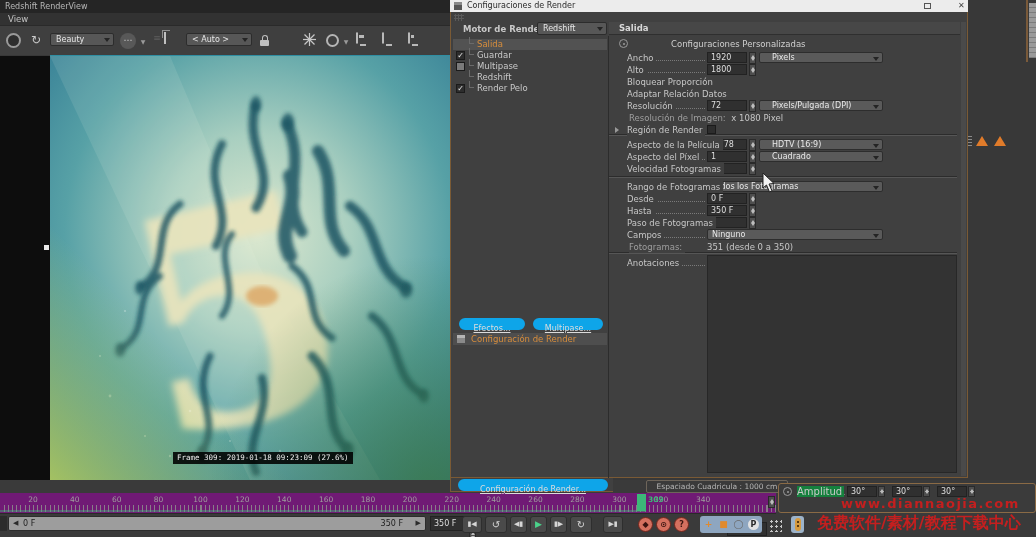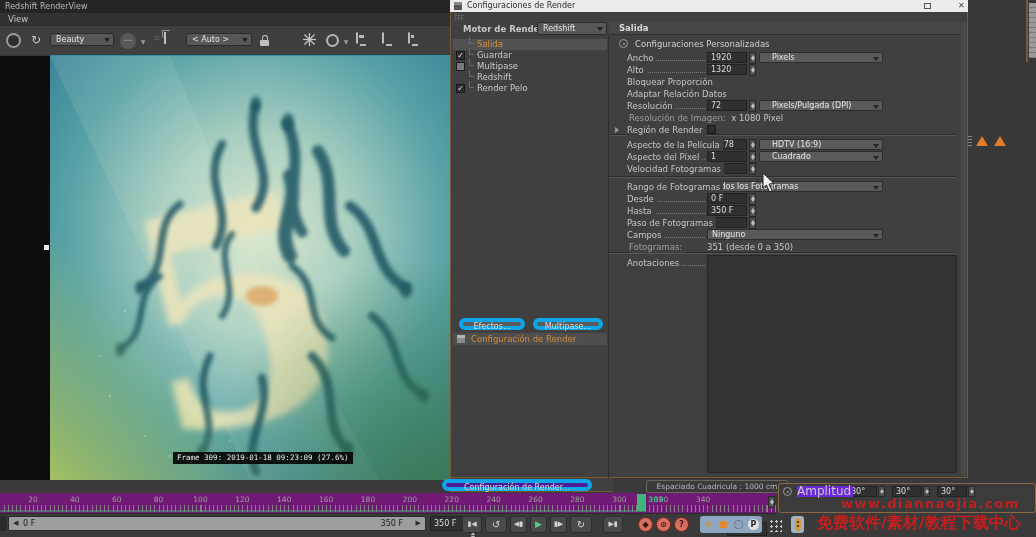--- a/index.html
+++ b/index.html
@@ -81,22 +81,22 @@
     background:#5a3a10; box-shadow:0 4px 0 #5a3a10; }
 
   .espaciado { left:646px; top:480px; width:142px; height:13px; border:1px solid #6e655a; border-radius:2px;
     color:#b5b5b5; font-size:7.5px; line-height:11px; text-align:center; }
   .attrbox { left:778px; top:483px; width:258px; height:30px; border:1px solid #8a6a45; border-radius:3px;
     background:#3b3b3b; }
   .attr-row { position:absolute; left:4px; width:250px; height:12px; }
   .circ-icon { position:absolute; width:9px; height:9px; border:1px solid #9a9a9a; border-radius:50%; }
   .circ-icon::after { content:""; position:absolute; left:2.5px; top:2.5px; width:2px; height:2px;
     border-radius:50%; background:#9a9a9a; }
-  .attr-lbl { position:absolute; left:14px; color:#c9c9c9; font-size:12px; line-height:11px;
-    background:#6d28d9; z-index:1; padding-right:2px; }
+  .attr-lbl { position:absolute; left:14px; color:#c9c9c9; font-size:10px; line-height:11px;
+    background:#15803d; z-index:1; padding-right:2px; }
   .attr-lead { position:absolute; left:14px; top:8px; width:48px; border-top:1px dotted #787878; }
 
   .watermark1 { left:841px; top:496px; width:200px; color:#c41f1f; font-size:13px; font-weight:bold;
     letter-spacing:1.5px; z-index:60; }
   .watermark2 { left:817px; top:513px; width:222px; color:#c41f1f; font-size:16px; font-weight:bold;
     z-index:60; }
 
   
   .rstrip-line { left:1026px; top:0; width:2px; height:62px; background:#7a5a3a; }
   .rscroll { left:1029px; top:3px; width:7px; height:55px; background:#9a9a9a;
@@ -129,22 +129,22 @@
   .trow { position:absolute; left:2px; width:154px; height:11px; font-size:8.5px; line-height:11px; }
   .trow.sel { background:#525252; }
   .tcb { position:absolute; left:3px; top:1px; width:9px; height:9px; background:#2d2d2d;
     border:1px solid #1b1b1b; color:#ececec; font-size:8px; line-height:8px; text-align:center; }
   .tcb.partial { background:#7a7a7a; }
   .twig { position:absolute; left:16px; top:-2px; width:5px; height:7px;
     border-left:1px solid #6a6a6a; border-bottom:1px solid #6a6a6a; }
   .tlbl { position:absolute; left:24px; color:#c9c9c9; }
   .tlbl.orange { color:#d78d3c; }
 
-  .pillbtn { position:absolute; height:12px; background:#5a5a5a; border:4px solid #0ea5e9; border-radius:6px;
-    color:#dcdcdc; font-size:8px; line-height:10px; text-align:center; }
+  .pillbtn { position:absolute; height:12px; background:#5a5a5a; border:6px solid #0ea5e9; border-radius:6px;
+    color:#dcdcdc; font-size:8px; line-height:10px; text-align:center;text-decoration:underline; }
   .settings-row { position:absolute; left:2px; top:333px; width:154px; height:12px; background:#4e4e4e;
     font-size:8.5px; line-height:12px;text-align:center; }
   .settings-icon { position:absolute; left:4px; top:2px; width:8px; height:8px; background:#8a8a8a;
     border-top:3px solid #b5b5b5; }
   .dlg-foot { left:450px; top:478px; width:163px; height:14px; background:#404040;
     border-left:1px solid #7a5a35; border-bottom:1px solid #7a5a35; z-index:31; }
 
   .frow { position:absolute; left:158px; width:350px; height:12px; font-size:8.5px; line-height:12px; }
   .flbl { position:relative; margin-left:18px; display:inline-block; background:#404040; color:#c6c6c6;
     padding-right:3px; z-index:1; }
@@ -156,21 +156,21 @@
     border:1px solid #2d2d2d; border-radius:2px; color:#e8e8e8; font-size:8px; line-height:9px; padding-left:12px; }
   .fwide { position:absolute; left:98px; top:0; width:176px; height:11px; background:#5a5a5a;
     border:1px solid #2d2d2d; border-radius:2px; color:#e8e8e8; font-size:8px; line-height:9px; padding-left:4px; }
   .fstatic { position:absolute; left:98px; top:0; color:#c6c6c6; font-size:8.5px; }
   .fcb { position:absolute; left:98px; top:1px; width:9px; height:9px; background:#2d2d2d;
     border:1px solid #1b1b1b; color:#ececec; font-size:8px; line-height:8px; text-align:center; }
   .exp { position:absolute; left:6px; top:3px; width:0; height:0; border-top:3px solid transparent;
     border-bottom:3px solid transparent; border-left:4px solid #999; }
   .fdiv { position:absolute; left:158px; width:348px; height:2px; border-top:1px solid #2c2c2c;
     border-bottom:1px solid #565656; }
-  .cs-row { position:absolute; left:168px; top:38px; height:12px; font-size:8.5px; line-height:12px; color:#cfcfcf; }
+  .cs-row { position:absolute; left:168px; top:38px; height:12px; font-size:8.5px; line-height:12px; color:#cfcfcf;padding-left:36px; }
   .anot-area { position:absolute; left:256px; top:255px; width:250px; height:218px; background:#333;
     border:1px solid #272727; }
 
   .cursor { z-index:70; }
 </style>
 </head>
 <body>
 
 <div class="stage">
 
@@ -414,21 +414,21 @@
     </div>
 
     <div class="frow" style="top:52px">
       <span class="lead"></span><span class="flbl">Ancho</span>
       <span class="fval nfield">1920</span>
       <span class="fspin spin"></span>
       <span class="funit"><i style="font-style:normal">Pixels</i><i class="dda"></i></span>
     </div>
     <div class="frow" style="top:64px">
       <span class="lead"></span><span class="flbl">Alto</span>
-      <span class="fval nfield">1320</span>
+      <span class="fval nfield">1800</span>
       <span class="fspin spin"></span>
     </div>
     <div class="frow" style="top:76px">
       <span class="lead"></span><span class="flbl">Bloquear Proporción</span>
       <span class="fcb">✓</span>
     </div>
     <div class="frow" style="top:88px">
       <span class="lead"></span><span class="flbl">Adaptar Relación Datos</span>
       <span class="fcb">✓</span>
     </div>
@@ -497,18 +497,18 @@
     </div>
     <div class="fdiv" style="top:252px"></div>
 
     <div class="frow" style="top:257px">
       <span class="lead"></span><span class="flbl">Anotaciones</span>
     </div>
     <div class="anot-area"></div>
   </div>
 
   <div class="abs dlg-foot"></div>
-  <span class="abs pillbtn" style="left:442px;top:479px;width:150px;z-index:32;background:#4c1d95">Configuración de Render...</span>
+  <span class="abs pillbtn" style="left:458px;top:479px;width:150px;z-index:32;background:#4c1d95">Configuración de Render...</span>
 
   <svg class="abs cursor" style="left:762px;top:173px" width="14" height="20">
     <polygon points="1,0 1,15 4.5,12 7.5,19 10,17.8 7,11 12,10.5" fill="#f2f2f2" stroke="#222" stroke-width="1"></polygon>
   </svg>
 </div>
 
 </body></html>

